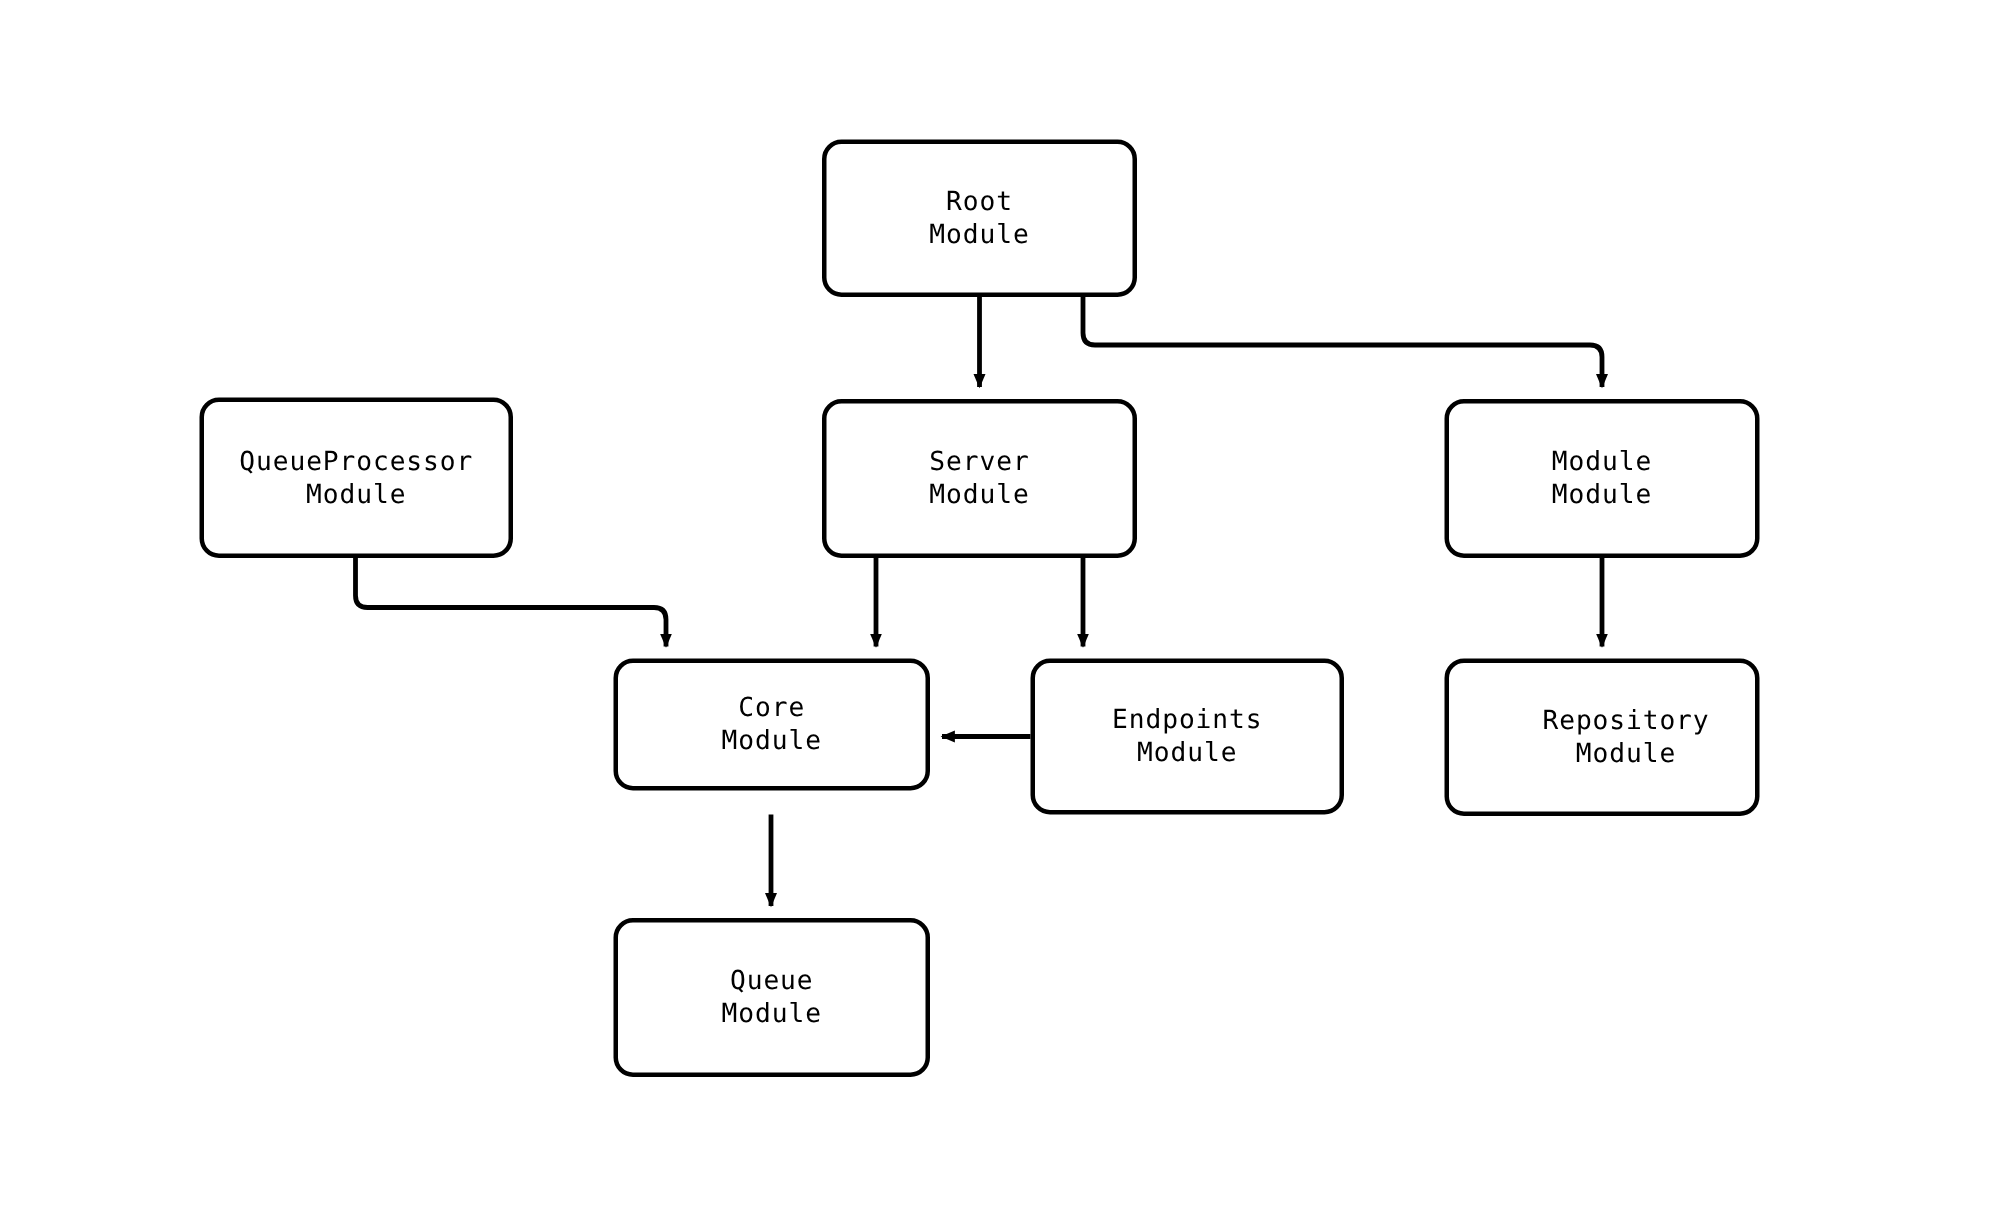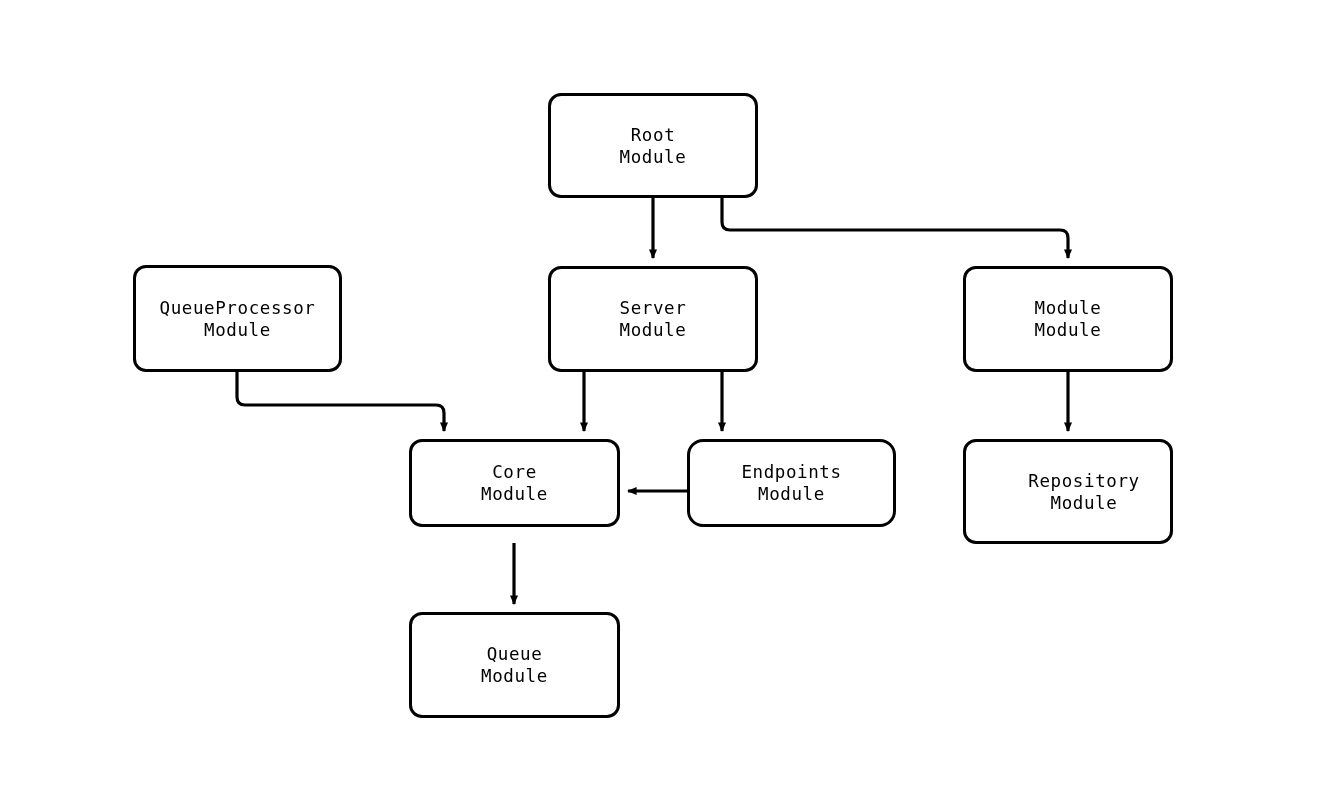--- a/index.html
+++ b/index.html
@@ -99,21 +99,21 @@
   <div class="node" style="left: 963px; top: 266px; width: 210px; height: 106px; background: rgb(255, 255, 255); border-color: rgb(0, 0, 0);">
     <div class="node-line">Module</div>
     <div class="node-line">Module</div>
   </div>
 
   <div class="node" style="left: 409px; top: 439px; width: 211px; height: 88px; background: rgb(255, 255, 255); border-color: rgb(0, 0, 0);">
     <div class="node-line">Core</div>
     <div class="node-line">Module</div>
   </div>
 
-  <div class="node" style="left: 687px; top: 439px; width: 209px; height: 88px; background: rgb(255, 255, 255); border-color: rgb(0, 0, 0); border-radius: 16px;">
+  <div class="node" style="left: 687px; top: 439px; width: 209px; height: 104px; background: rgb(255, 255, 255); border-color: rgb(0, 0, 0);">
     <div class="node-line">Endpoints</div>
     <div class="node-line">Module</div>
   </div>
 
   <div class="node" style="left: 963px; top: 439px; width: 210px; height: 105px; background: rgb(255, 255, 255); border-color: rgb(0, 0, 0); padding-left: 32px;">
     <div class="node-line">Repository</div>
     <div class="node-line">Module</div>
   </div>
 
   <div class="node" style="left: 409px; top: 612px; width: 211px; height: 106px; background: rgb(255, 255, 255); border-color: rgb(0, 0, 0);">

